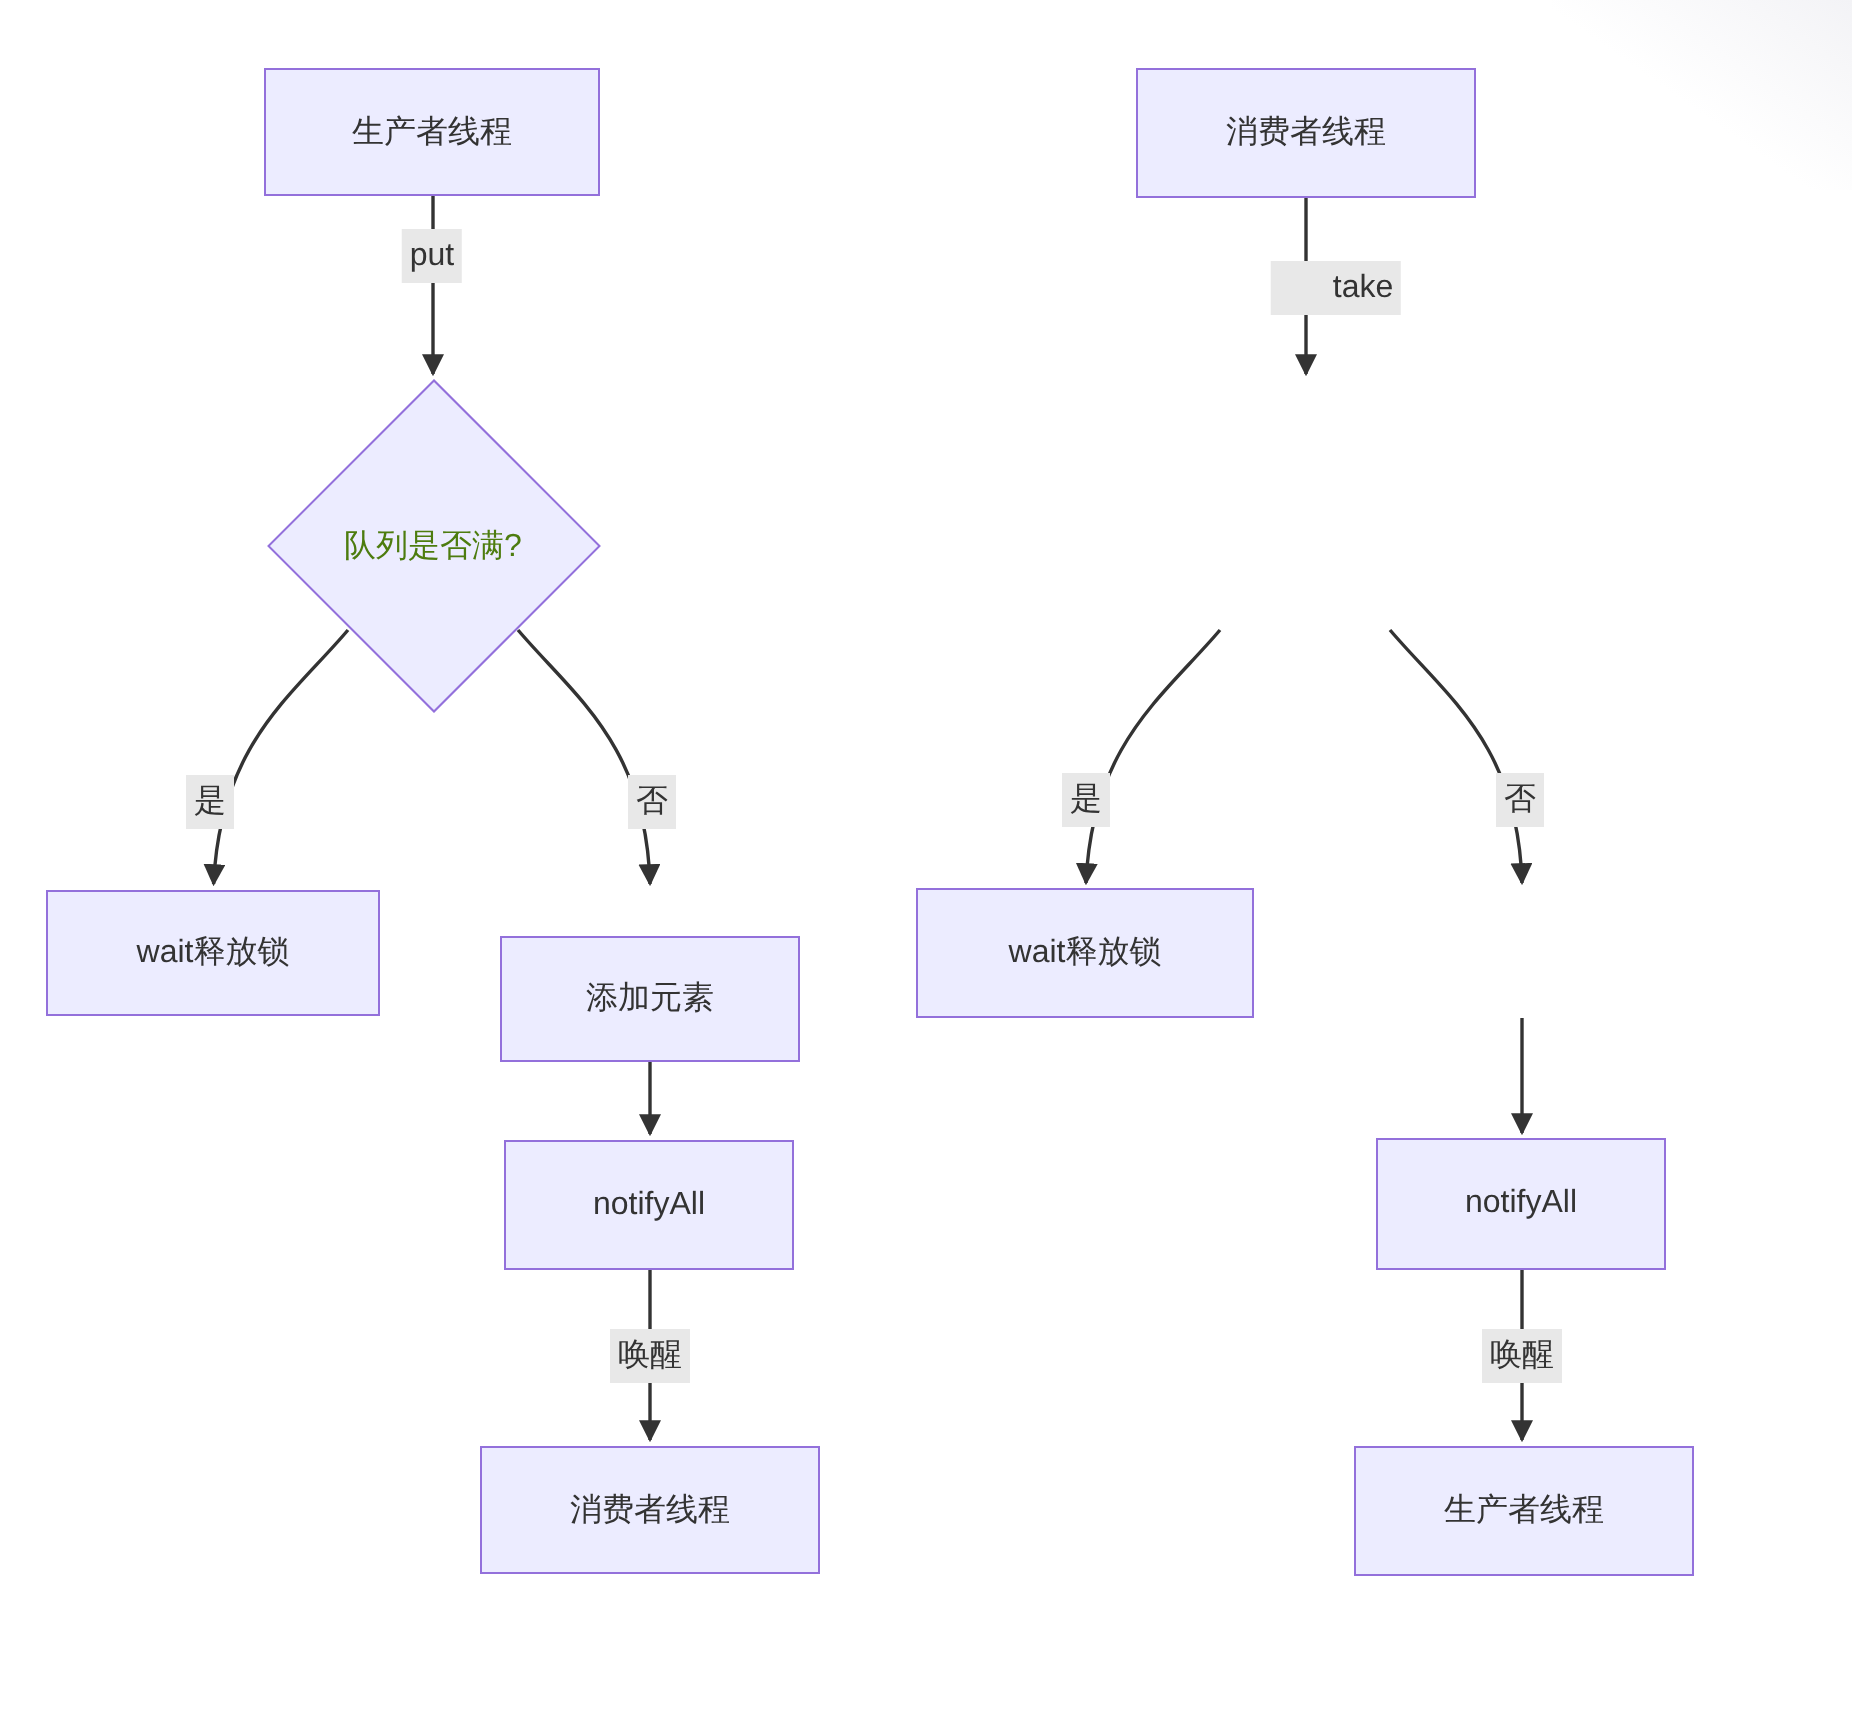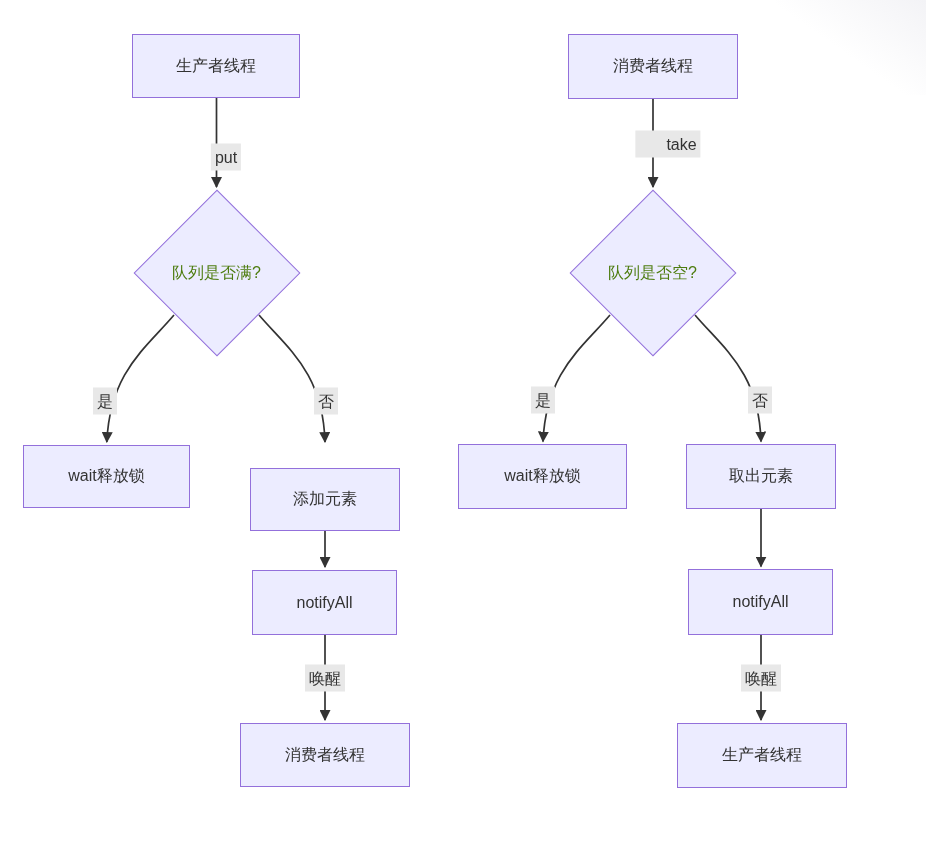--- a/index.html
+++ b/index.html
@@ -100,35 +100,30 @@
   </div>
 
   <div class="node" style="left:23px; top:445px; width:167px; height:63px;">wait释放锁</div>
 
   <div class="node" style="left:250px; top:468px; width:150px; height:63px;">添加元素</div>
 
   <div class="node" style="left:252px; top:570px; width:145px; height:65px;">notifyAll</div>
 
   <div class="node" style="left:240px; top:723px; width:170px; height:64px;">消费者线程</div>
 
-  <div class="edge-label" style="left:216px; top:157px;margin-left:10px;">put</div>
+  <div class="edge-label" style="left:216px; top:128px;">put</div>
   <div class="edge-label" style="left:105px; top:401px;">是</div>
   <div class="edge-label" style="left:326px; top:401px;">否</div>
   <div class="edge-label" style="left:325px; top:678px;">唤醒</div>
 
   <div class="node" style="left:568px; top:34px; width:170px; height:65px;">消费者线程</div>
 
-  <div class="diamond-wrap" style="left:568px; top:189px; width:169px; height:168px;">
-    <div class="diamond-shape"></div>
-    <div class="diamond-label">队列是否空?</div>
-  </div>
 
   <div class="node" style="left:458px; top:444px; width:169px; height:65px;">wait释放锁</div>
 
-  <div class="node" style="left:686px; top:444px; width:150px; height:65px;">取出元素</div>
 
   <div class="node" style="left:688px; top:569px; width:145px; height:66px;">notifyAll</div>
 
   <div class="node" style="left:677px; top:723px; width:170px; height:65px;">生产者线程</div>
 
   <div class="edge-label" style="left:668px; top:144px;padding-left:31px;">take</div>
   <div class="edge-label" style="left:543px; top:400px;">是</div>
   <div class="edge-label" style="left:760px; top:400px;">否</div>
   <div class="edge-label" style="left:761px; top:678px;">唤醒</div>
 

